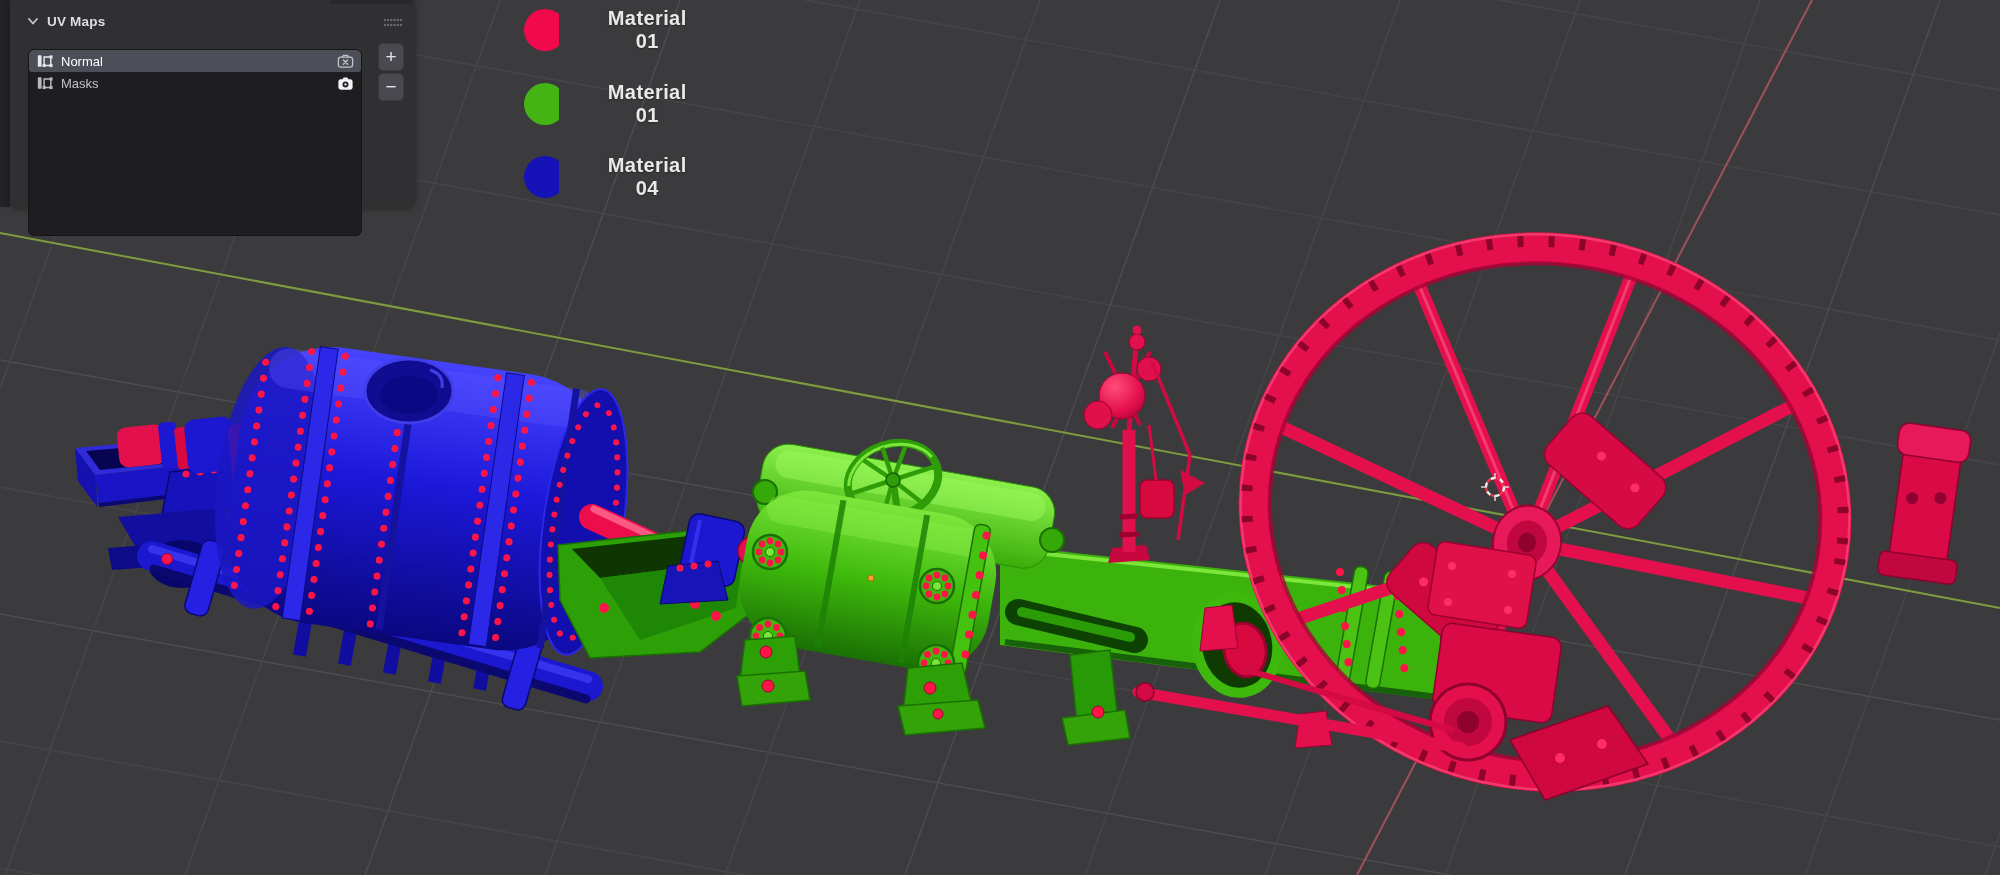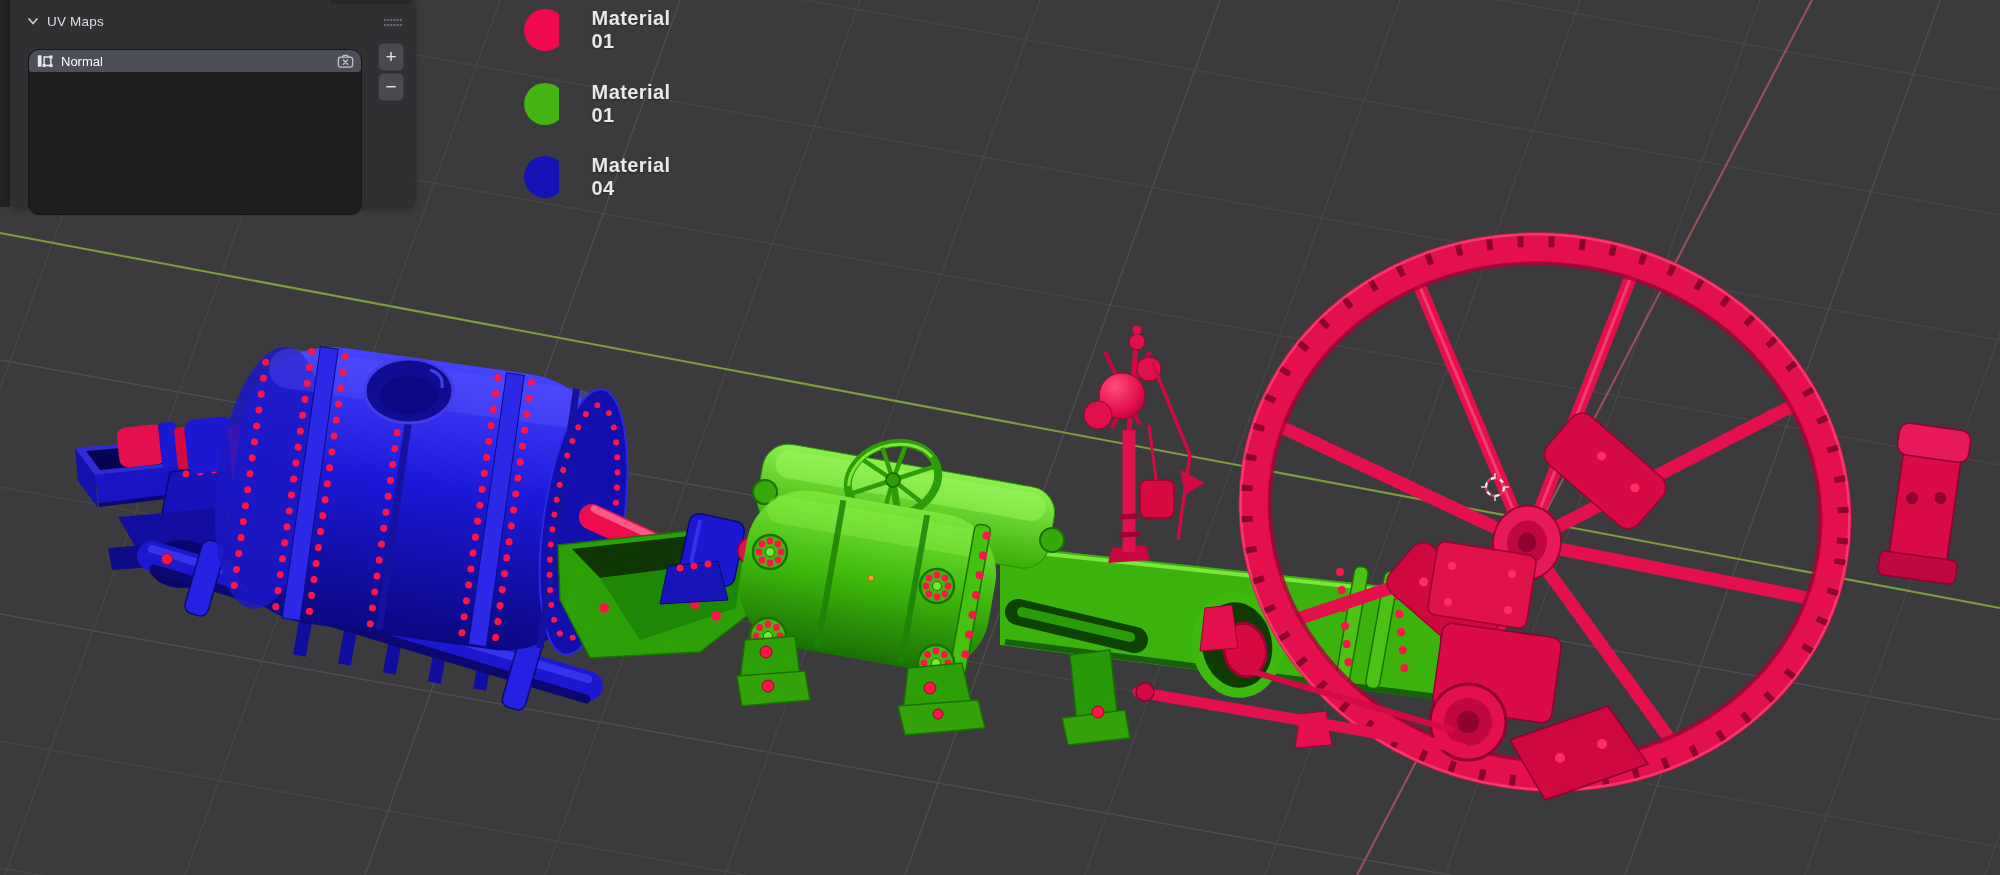--- a/index.html
+++ b/index.html
@@ -4,34 +4,34 @@
 <style>
   html,body{margin:0;padding:0;background:#222;}
   #screen{position:relative;width:2000px;height:875px;overflow:hidden;
           font-family:"Liberation Sans",sans-serif;background:#3b3b3d;}
   #scene{position:absolute;left:0;top:0;}
 
   
   .legend{position:absolute;left:523px;top:8px;}
   .legend-row{position:absolute;left:0;display:flex;align-items:center;height:44px;}
   .legend-row.r0{top:0px}.legend-row.r1{top:74px}.legend-row.r2{top:147px}
-  .legend-label{margin-left:33px;font-size:20px;font-weight:bold;color:#e9e9ea;
-                letter-spacing:.4px;text-shadow:0 1px 2px rgba(0,0,0,.35);}
+  .legend-label{margin-left:45px;font-size:20px;font-weight:bold;color:#e9e9ea;
+                letter-spacing:.4px;text-shadow:0 1px 2px rgba(0,0,0,.35);text-align:center;}
 
   
   .side-strip{position:absolute;left:0;top:0;width:10px;height:207px;background:#232326;border-right:1px solid #3a3a3e;}
   .panel{position:absolute;left:10px;top:0;width:405px;height:207px;background:#303032;
          border-radius:0 0 8px 8px;box-shadow:0 2px 6px rgba(0,0,0,.35);}
   .panel-notch{position:absolute;left:320px;top:0;width:82px;height:4px;background:#28282a;border-radius:0 0 3px 3px;}
   .panel-header{position:absolute;left:0;top:0;width:100%;height:42px;display:flex;align-items:center;}
   .chev{margin-left:16px;width:14px;height:14px;display:inline-flex;}
-  .panel-title{margin-left:7px;font-size:13.5px;color:#dedee2;font-weight:normal;letter-spacing:.2px;}
+  .panel-title{margin-left:7px;font-size:13.5px;color:#dedee2;font-weight:bold;letter-spacing:.2px;}
   .grip{position:absolute;right:12px;top:15px;width:20px;height:12px;}
-  .uvlist{position:absolute;left:18px;top:49px;width:334px;height:166px;background:#1e1e20;
-          border:1px solid #161618;border-radius:11px;box-sizing:border-box;overflow:hidden;}
+  .uvlist{position:absolute;left:18px;top:49px;width:334px;height:187px;background:#1e1e20;
+          border:1px solid #161618;border-radius:6px;box-sizing:border-box;overflow:hidden;}
   .uvrow{position:relative;height:22px;display:flex;align-items:center;}
   .uvrow.selected{background:#4c4f57;border-radius:3px;}
   .uvrow .uvicon{margin-left:7px;width:18px;height:18px;flex:0 0 auto;}
   .uvrow .rowlabel{margin-left:7px;font-size:13px;color:#c3c3c6;}
   .uvrow.selected .rowlabel{color:#fdfdfe;}
   .uvrow .cam{position:absolute;right:6px;top:2px;width:19px;height:18px;}
   .btn-col{position:absolute;left:368px;top:43px;width:26px;}
   .sq-btn{width:26px;height:28px;background:#49494f;border:1px solid #3a3a3f;border-radius:5px;
           color:#e4e4e8;font-size:19px;line-height:26px;text-align:center;box-sizing:border-box;
           margin-bottom:2px;user-select:none;}
@@ -476,20 +476,40 @@
       <span class="cam">
         <svg viewBox="0 0 20 19" width="19" height="18">
           <path d="M6.5 5.5 L8 3.5 H12 L13.5 5.5" fill="none" stroke="#c2c2c8" stroke-width="1.4"></path>
           <rect x="2.5" y="5.5" width="15" height="10.5" rx="2.5" fill="none" stroke="#c2c2c8" stroke-width="1.4"></rect>
           <path d="M7.8 8.5 L12.2 13 M12.2 8.5 L7.8 13" stroke="#c2c2c8" stroke-width="1.5" stroke-linecap="round"></path>
         </svg>
       </span>
     </div>
 
 
+    <div class="uvrow">
+      <span class="uvicon">
+        <svg viewBox="0 0 20 20" width="18" height="18">
+          <rect x="2" y="3.5" width="4.2" height="13" rx="1" fill="#b9b9bf"></rect>
+          <path d="M9 5.5 H16.5 V15 H9 Z" fill="none" stroke="#b9b9bf" stroke-width="1.6"></path>
+          <rect x="15" y="3.8" width="3.4" height="3.4" fill="#b9b9bf"></rect>
+          <rect x="15" y="13.3" width="3.4" height="3.4" fill="#b9b9bf"></rect>
+          <rect x="7.3" y="13.3" width="3.4" height="3.4" fill="#b9b9bf"></rect>
+        </svg>
+      </span>
+      <span class="rowlabel">Masks</span>
+      <span class="cam">
+        <svg viewBox="0 0 20 19" width="19" height="18">
+          <path d="M6.5 6 L8 3.8 H12 L13.5 6" fill="#f4f4f6"></path>
+          <rect x="2.5" y="5.5" width="15" height="11" rx="2.5" fill="#f4f4f6"></rect>
+          <circle cx="10" cy="11" r="3.2" fill="#232327"></circle>
+          <circle cx="10" cy="11" r="1.2" fill="#f4f4f6"></circle>
+        </svg>
+      </span>
+    </div>
   </div>
 
   <div class="btn-col">
     <div class="sq-btn">+</div>
     <div class="sq-btn">−</div>
   </div>
 </div>
 
 </div>
 

